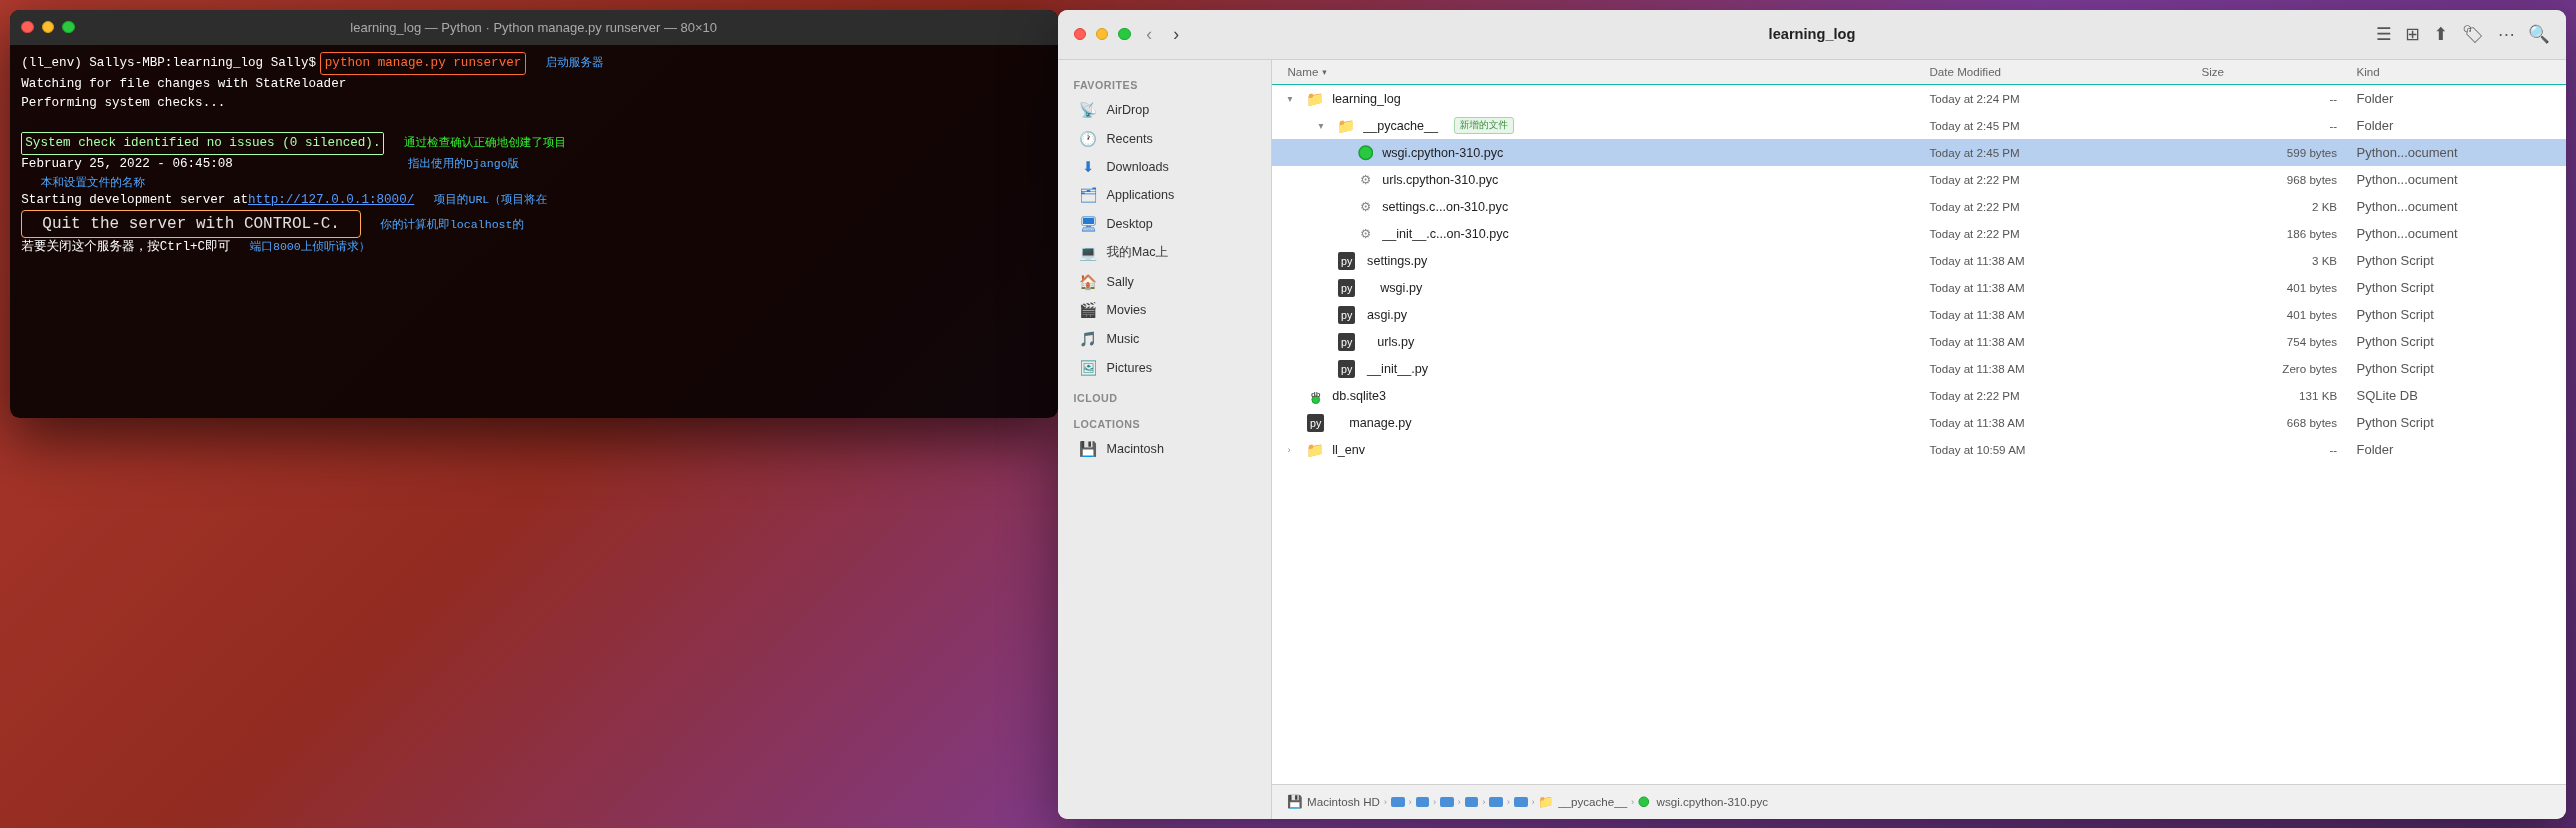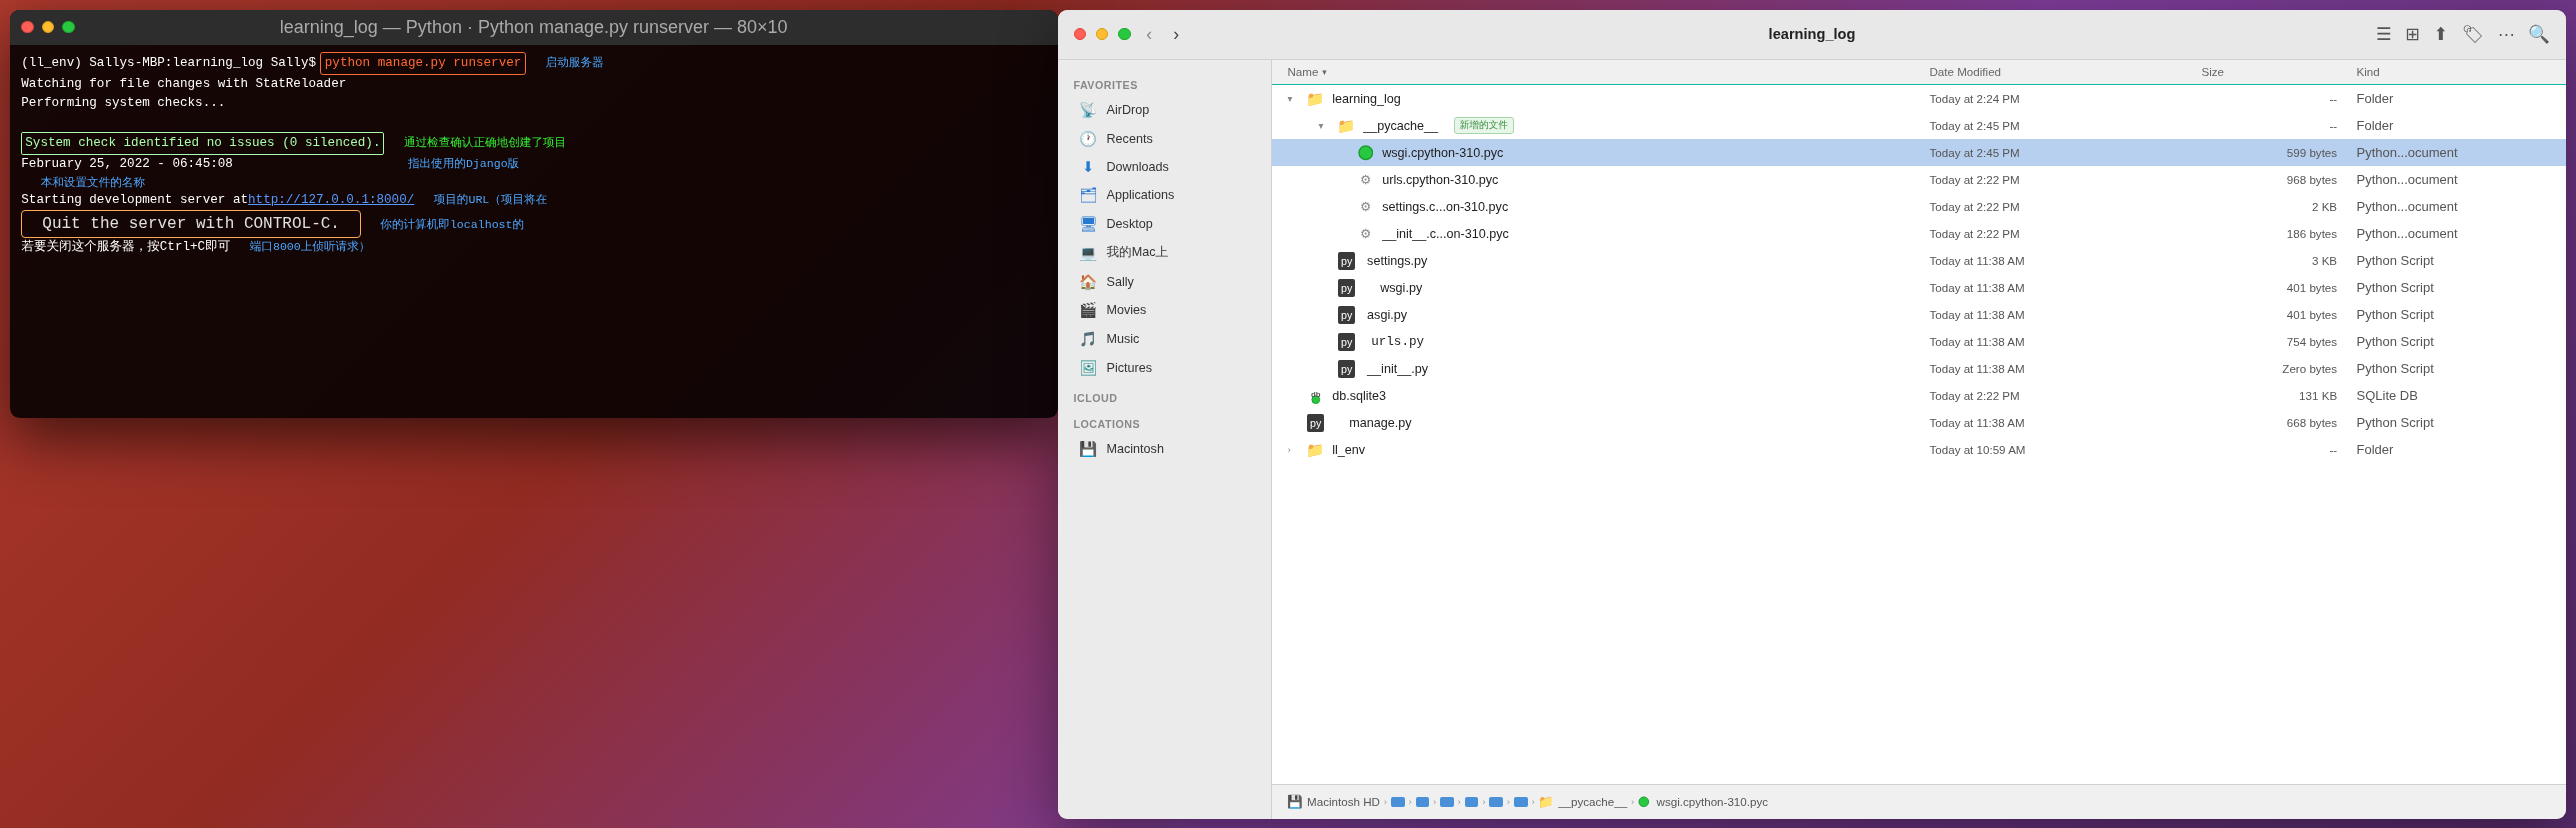--- a/index.html
+++ b/index.html
@@ -51,21 +51,21 @@
     }
     .traffic-light.close { background: #ff5f57; border: 1px solid #e0443e; }
     .traffic-light.minimize { background: #febc2e; border: 1px solid #d4a017; }
     .traffic-light.maximize { background: #28c840; border: 1px solid #1aab29; }
 
     .window-title {
       position: absolute;
       left: 50%;
       transform: translateX(-50%);
       color: #aaa;
-      font-size: 18px;
+      font-size: 13px;
       white-space: nowrap;
     }
 
     .terminal-body {
       padding: 7.8px 11.6px;
       font-family: 'Menlo', 'Monaco', 'Courier New', monospace;
       font-size: 12.6px;
       color: #f0f0f0;
       line-height: 1.5;
       height: calc(100% - 35px);
@@ -571,21 +571,21 @@
             </div>
             <div class="col-date">Today at 11:38 AM</div>
             <div class="col-size">401 bytes</div>
             <div class="col-kind">Python Script</div>
           </div>
 
           <div class="file-row">
             <div class="file-name-cell indent-1">
               <span class="expand-arrow"></span>
               <span class="file-icon" style="background:#3a3a3a; color:#fff; border-radius:1.9px; padding:1px 2.9px; font-size:10.7px;">py</span>
-              <span style="margin-left:8px;font-family:Liberation Mono, monospace;">urls.py</span>
+              <span style="margin-left:14px;">urls.py</span>
             </div>
             <div class="col-date">Today at 11:38 AM</div>
             <div class="col-size">754 bytes</div>
             <div class="col-kind">Python Script</div>
           </div>
 
           <div class="file-row">
             <div class="file-name-cell indent-1">
               <span class="expand-arrow"></span>
               <span class="file-icon" style="background:#3a3a3a; color:#fff; border-radius:1.9px; padding:1px 2.9px; font-size:10.7px;">py</span>

